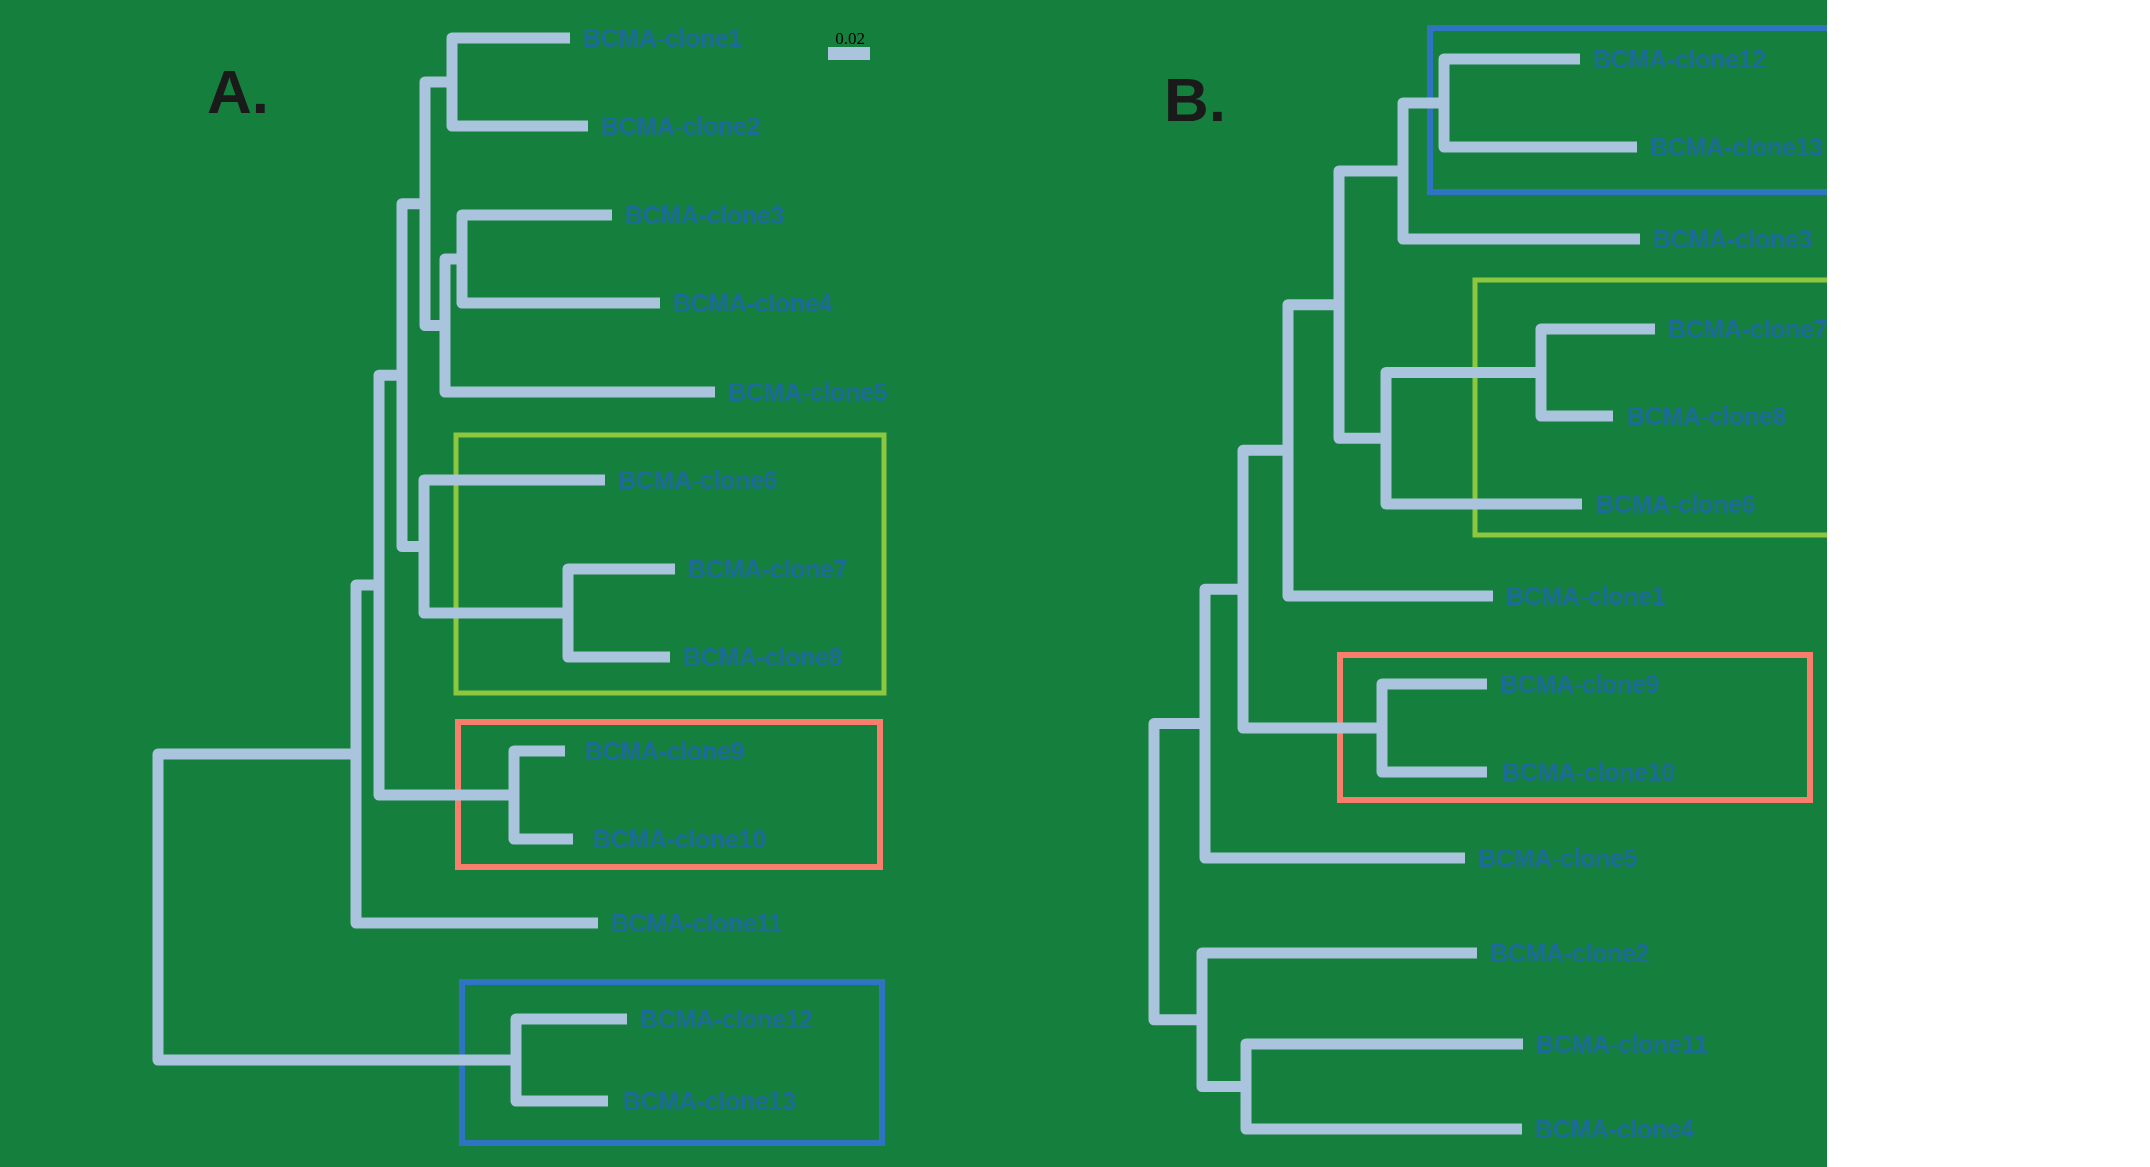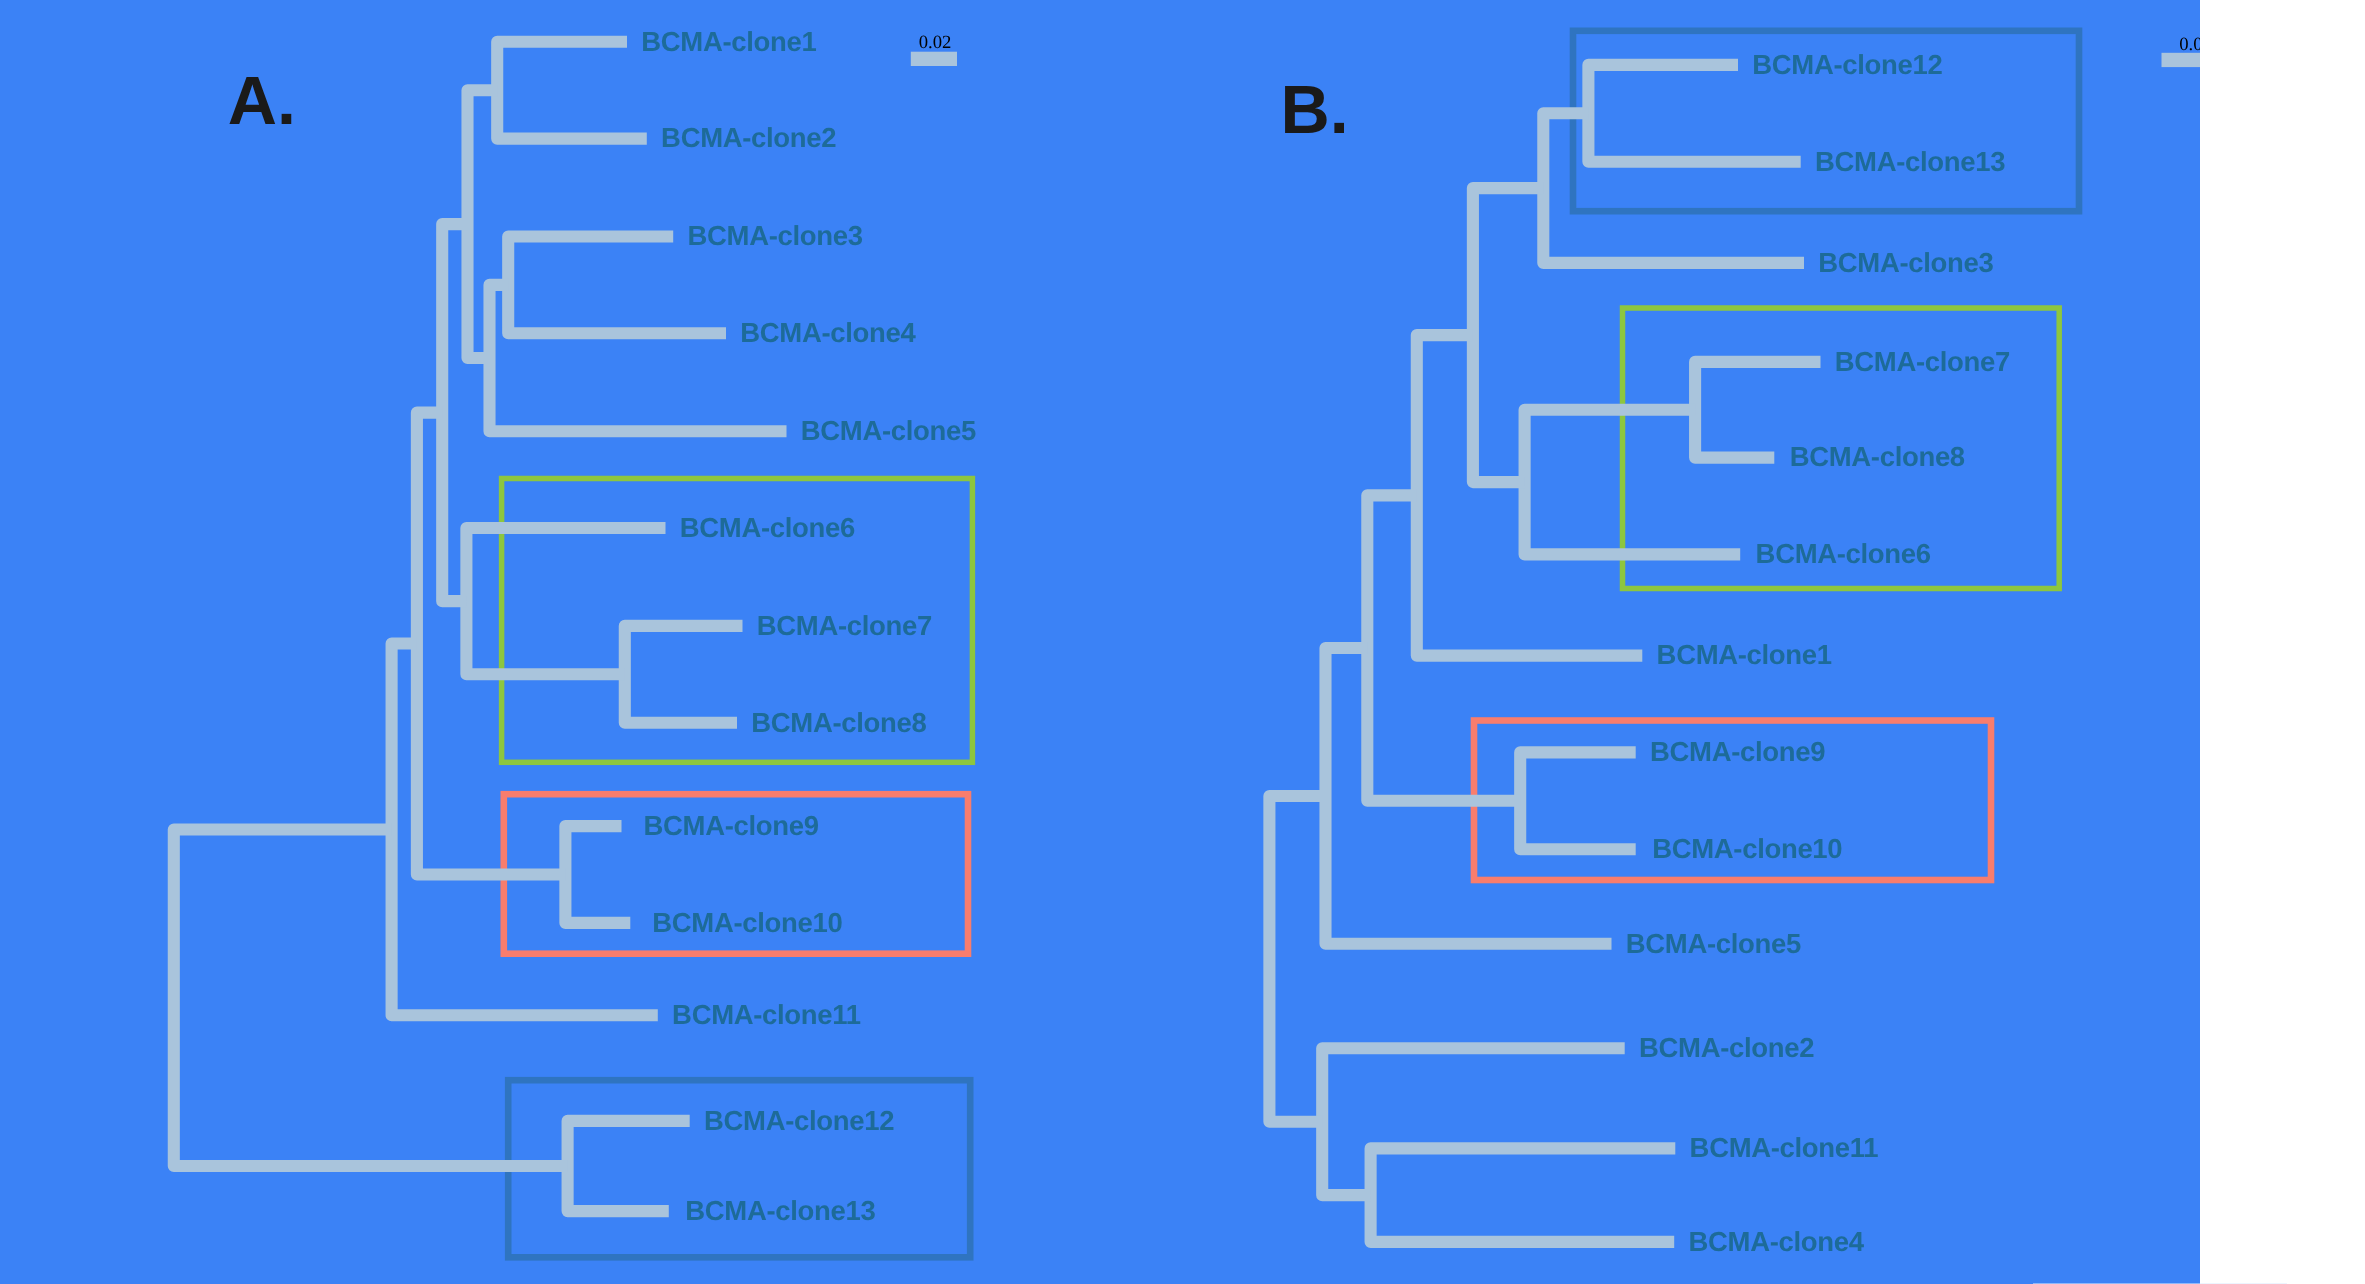--- a/index.html
+++ b/index.html
@@ -1,20 +1,20 @@
 <!DOCTYPE html>
 <html><head>
 <meta charset="utf-8">
 <style>
   html, body { margin: 0; padding: 0; background: #ffffff; }
   .figure {
     position: relative;
-    width: 2000px;
+    width: 1827px;
     height: 1167px;
-    background: #3b82f6;
+    background: #15803d;
     overflow: hidden;
     font-family: "Liberation Sans", sans-serif;
   }
   svg { position: absolute; left: 0; top: 0; }
   .branch {
     fill: none;
     stroke-linejoin: round;
     stroke-linecap: butt;
   }
   .leaf-label {

